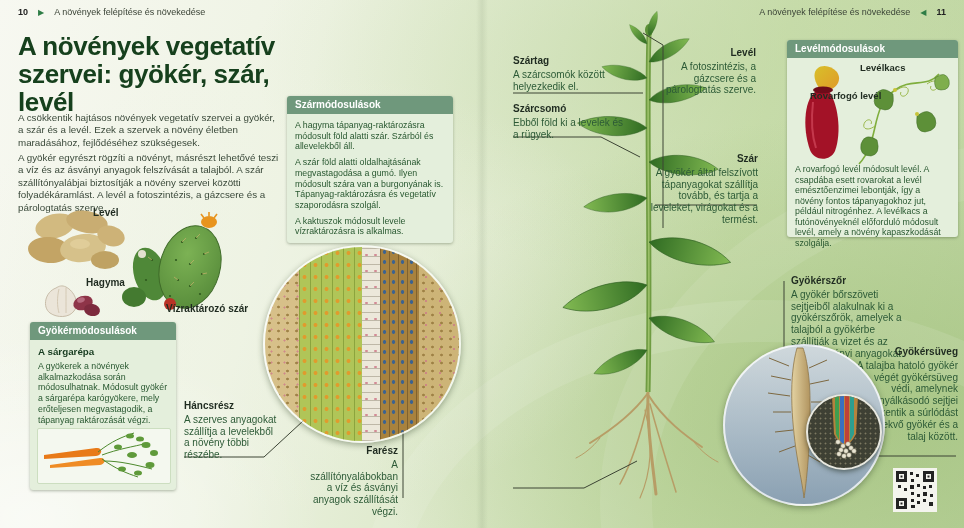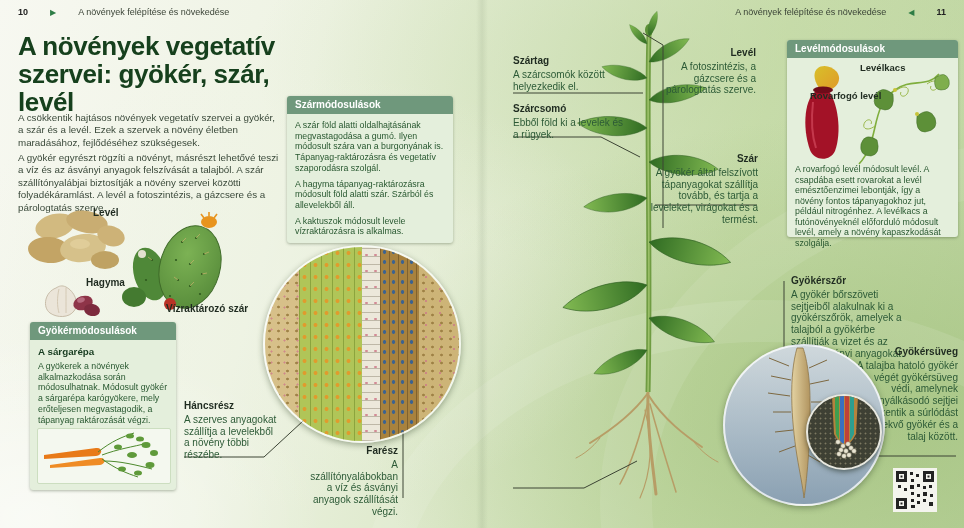--- a/index.html
+++ b/index.html
@@ -13,21 +13,21 @@
       radial-gradient(ellipse 600px 300px at 70% 12%, rgba(192,215,162,0.5), transparent 70%),
       linear-gradient(105deg,#f7f8f1 0%,#eef3e3 30%,#dce8c9 52%,#c9ddac 72%,#bdd4a0 100%);
   }
   .ring{position:absolute;border-radius:50%;pointer-events:none;}
   .ring1{left:600px;top:140px;width:820px;height:620px;border:52px solid rgba(255,255,255,0.09);}
   .ring2{left:360px;top:300px;width:720px;height:520px;border:42px solid rgba(255,255,255,0.10);}
   .fold{position:absolute;left:476px;top:0;bottom:0;width:12px;
     background:linear-gradient(90deg,transparent,rgba(60,80,50,0.09) 50%,transparent);}
   .abs{position:absolute;}
   
-  .hdr{top:7px;font-size:9px;color:#3a4336;display:flex;align-items:center;gap:22px;}
+  .hdr{top:7px;font-size:9px;color:#3a4336;display:flex;align-items:center;gap:10px;}
   .hdr .num{font-weight:bold;color:#222;}
   .hdr .arr{color:#2e7d46;font-size:8px;}
   
   .title{left:18px;top:32px;width:310px;font-size:26px;font-weight:bold;color:#16401d;
     line-height:1.08;letter-spacing:-0.4px;}
   .intro{width:263px;font-size:9.8px;line-height:1.27;color:#394839;}
   
   .box{background:#e4efdc;border-radius:3px;box-shadow:0 1px 3px rgba(40,60,30,0.35);}
   .box-h{background:#6f987c;color:#fff;font-weight:bold;font-size:10px;
     padding:3px 8px 4px 8px;border-radius:3px 3px 0 0;}
@@ -212,22 +212,22 @@
     <ellipse cx="97" cy="10" rx="8" ry="6" fill="#e8941e"></ellipse>
     <path d="M92,6 l-3,-4 M97,4 l0,-4 M102,6 l3,-4" stroke="#e8941e" stroke-width="1.6"></path>
     <circle cx="58" cy="92" r="6" fill="#b93327"></circle>
     <circle cx="30" cy="42" r="4" fill="#e3e0cf"></circle>
   </svg>
   <div class="abs imglabel" style="left:166px;top:303px;">Vízraktározó szár</div>
 
   <div class="abs box" style="left:287px;top:96px;width:166px;">
     <div class="box-h">Szármódosulások</div>
     <div class="box-b">
+      <p>A hagyma tápanyag-raktározásra módosult föld alatti szár. Szárból és allevelekből áll.</p>
       <p>A szár föld alatti oldalhajtásának megvastagodása a gumó. Ilyen módosult szára van a burgonyának is. Tápanyag-raktározásra és vegetatív szaporodásra szolgál.</p>
-      <p>A hagyma tápanyag-raktározásra módosult föld alatti szár. Szárból és allevelekből áll.</p>
       <p>A kaktuszok módosult levele vízraktározásra is alkalmas.</p>
     </div>
   </div>
 
   <div class="abs box" style="left:30px;top:322px;width:146px;height:168px;">
     <div class="box-h">Gyökérmódosulások</div>
     <div class="box-b">
       <div class="box-sub">A sárgarépa</div>
       <p>A gyökerek a növények alkalmazkodása során módosulhatnak. Módosult gyökér a sárgarépa karógyökere, mely erőteljesen megvastagodik, a tápanyag raktározását végzi.</p>
     </div>

